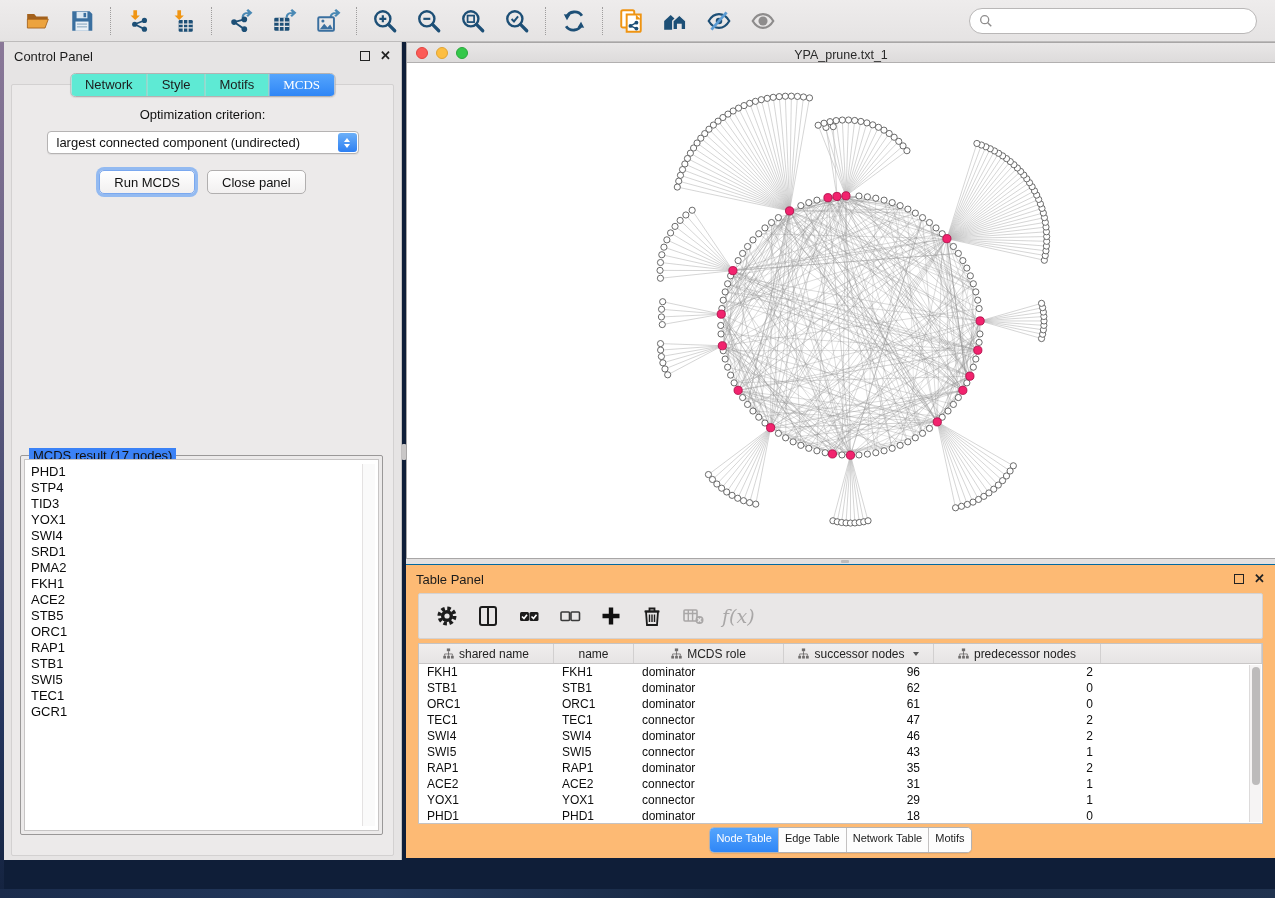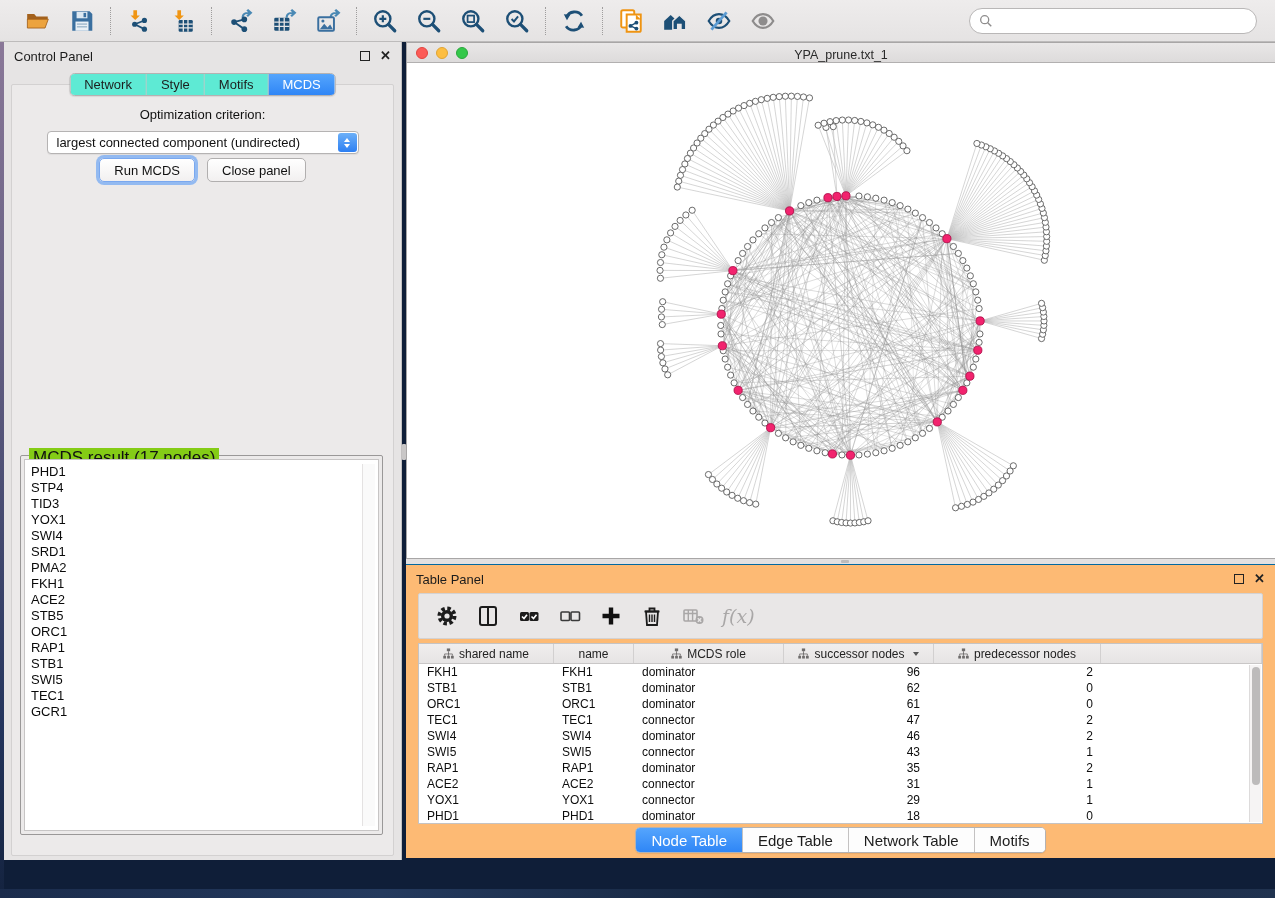--- a/index.html
+++ b/index.html
@@ -24,36 +24,36 @@
   
   .control-panel { position:absolute; left:4px; top:42px; width:398px; bottom:38px; background:#e6e4e4; border-right:1px solid #c2c0c0; }
   .panel-titlebar { height:28px; display:flex; align-items:center; padding:0 10px; font-size:13px; color:#1c1c1c; }
   .panel-title { flex:1; }
   .win-ctrls { display:flex; align-items:center; gap:10px; }
   .float-glyph { width:10px; height:10px; border:1.6px solid #222; background:transparent; display:inline-block; }
   .close-glyph { font-size:13px; font-weight:700; color:#222; line-height:10px; }
 
   .cp-tabs { position:absolute; left:50%; transform:translateX(-50%); top:31px; display:flex; border:1px solid #b4b2b2; border-radius:5px; overflow:hidden; background:#fdfdfd; box-shadow:0 1px 1px rgba(0,0,0,.08); z-index:3; }
   .cp-tab { padding:3px 14px; font-size:13px; color:#1d1d1d; background:#5eead4; border-right:1px solid #c4c2c2; cursor:default; }
-  .cp-tab:last-child { border-right:none; }
+  .cp-tab:last-child { border-right:none;font-family:Liberation Serif, serif; }
   .cp-tab.sel { background:linear-gradient(#55a5fd,#2f86f6); color:#fff; }
 
   .cp-inner { position:absolute; left:7px; right:7px; top:42px; bottom:4px; background:#eceaea; border:1px solid #d3d1d1; border-radius:2px; }
   .opt-label { text-align:center; margin-top:22px; font-size:13px; color:#111; }
   .dropdown { position:relative; margin:9px auto 0; width:312px; height:23px; background:#fff; border:1px solid #b5b3b3; border-radius:4px; display:flex; align-items:center; font-size:13px; color:#111; padding-left:9px; box-shadow:0 1px 1px rgba(0,0,0,.06); }
   .dd-stepper { position:absolute; right:1px; top:1px; bottom:1px; width:19px; border-radius:3px; background:linear-gradient(#6cb0f8,#2d7ff2); display:flex; flex-direction:column; align-items:center; justify-content:center; gap:2px; }
   .dd-stepper i { width:0; height:0; border-left:3.5px solid transparent; border-right:3.5px solid transparent; }
   .dd-up { border-bottom:4px solid #fff; }
   .dd-down { border-top:4px solid #fff; }
-  .cp-buttons { display:flex; justify-content:center; gap:12px; margin-top:4px; }
+  .cp-buttons { display:flex; justify-content:center; gap:12px; margin-top:16px; }
   .btn { background:linear-gradient(#ffffff,#f2f0f0); border:1px solid #b1afaf; border-radius:5px; font-size:13px; color:#111; padding:3px 14px; height:24px; font-family:"Liberation Sans",sans-serif; }
   .btn.focused { box-shadow:0 0 0 3px rgba(100,160,245,.65); border-color:#7aa8ef; }
 
   .result-group { position:absolute; left:8px; right:10px; top:370px; bottom:20px; border:1px solid #9a9898; border-radius:2px; }
-  .result-legend { position:absolute; top:-8px; left:8px; background:#84cc16; padding:0 4px; font-size:17px; color:#111; }
+  .result-legend { position:absolute; top:-8px; left:8px; background:#3b82f6; padding:0 4px; font-size:13px; color:#111; }
   .result-list { position:absolute; inset:3px; background:#fff; border:1px solid #c7c5c5; overflow:hidden; padding:4px 0 0 6px; }
   .result-scroll { position:absolute; top:4px; bottom:4px; right:3px; width:13px; background:#fafafa; border-left:1px solid #e4e2e2; }
   .result-item { font-size:13px; line-height:16px; color:#0a0a0a; }
 
   
   .net-window { position:absolute; left:406px; top:42px; right:0; height:517px; background:#fff; border:1px solid #a8a6a6; border-right:none; }
   .net-titlebar { height:20px; background:linear-gradient(#e9e7e7,#dddbdb); border-bottom:1px solid #b2b0b0; position:relative; display:flex; align-items:flex-end; justify-content:center; font-size:12.5px; color:#2a2a2a; }
   .traffic { position:absolute; left:9px; top:4px; display:flex; gap:8px; }
   .light { width:12px; height:12px; border-radius:50%; }
   .light.red { background:#fc5b57; border:1px solid #e2453f; }
@@ -82,21 +82,21 @@
   .tbody { position:absolute; top:20px; bottom:0; left:0; right:13px; overflow:hidden; }
   .td-row { height:16px; }
   .td-cell { font-size:12px; color:#0d0d0d; line-height:16px; padding:0 8px; white-space:nowrap; overflow:hidden; }
   .td-cell.num { text-align:right; }
   .td-cell.num.succ { padding-right:14px; }
   .v-scroll { position:absolute; top:21px; bottom:1px; right:1px; width:12px; background:#f6f4f4; border-left:1px solid #dddbdb; }
   .v-thumb { position:absolute; top:2px; left:1.5px; width:8px; height:118px; background:#bdbbbb; border-radius:4px; }
 
   .tp-tabs { position:absolute; left:0; right:0; bottom:5px; height:26px; display:flex; justify-content:center; }
   .tp-tabgroup { display:flex; border:1px solid #b4b2b2; border-radius:5px; overflow:hidden; background:#fdfdfd; box-shadow:0 1px 1px rgba(0,0,0,.08); }
-  .tp-tab { padding:4px 15px; font-size:15px; color:#1d1d1d; background:#fdfdfd; border-right:1px solid #c4c2c2; cursor:default; }
+  .tp-tab { padding:4px 6px; font-size:11px; color:#1d1d1d; background:#fdfdfd; border-right:1px solid #c4c2c2; cursor:default; }
   .tp-tab:last-child { border-right:none; }
   .tp-tab.sel { background:linear-gradient(#55a5fd,#2f86f6); color:#fff; }
 
   
   .statusbar { position:absolute; left:0; right:0; bottom:9px; height:29px; background:#eceaea; border-top:1px solid #b7b5b5; }
   .status-left-btn { position:absolute; left:12px; top:4px; width:26px; height:21px; background:#f4f2f2; border:1px solid #b1afaf; border-radius:3px; display:flex; align-items:center; justify-content:center; }
   .memory-btn { position:absolute; right:10px; top:3px; height:23px; background:#f7f5f5; border:1px solid #b1afaf; border-radius:2px; display:flex; align-items:center; gap:6px; padding:0 9px; font-size:12.5px; color:#111; }
   .mem-dot { width:11px; height:11px; border-radius:50%; background:#149a3c; }
 </style>
 </head>

